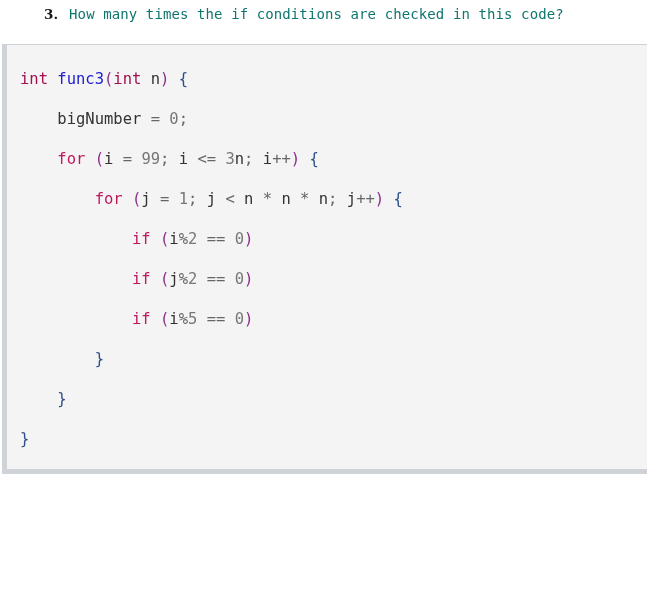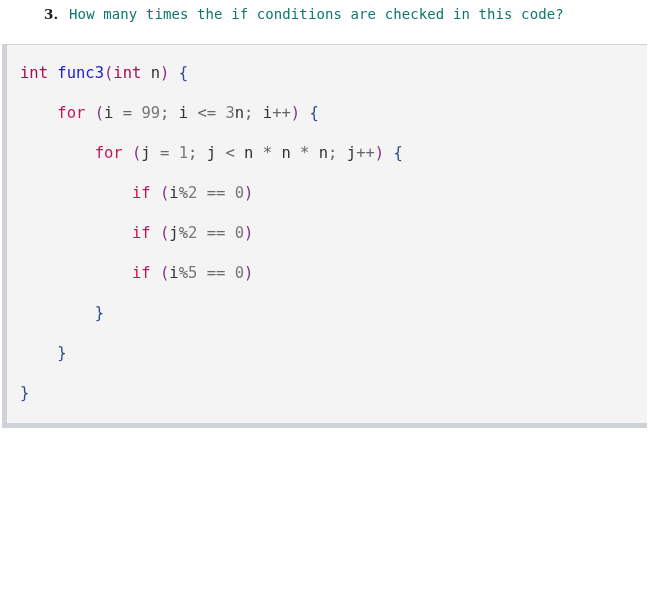--- a/index.html
+++ b/index.html
@@ -41,21 +41,21 @@
   
   .code-block {
     margin: 16px 0 0 2px;
     background: #f4f4f4;
     border-top: 1px solid #cfd2d6;
     border-left: 5px solid #cfd2d6;
     border-bottom: 5px solid #cfd2d6;
     border-right: none;
     width: 645px;
     box-sizing: border-box;
-    padding: 8px 0 10px 0;
+    padding: 14px 0 10px 0;
   }
   .code-lines {
     margin: 0;
     padding: 0;
     list-style: none;
   }
   .code-line {
     font-family: "DejaVu Sans Mono", "Liberation Mono", monospace;
     font-size: 15.5px;
     line-height: 40px;
@@ -80,20 +80,21 @@
 <body>
 
 <div class="question-row">
   <span class="question-number">3.</span>
   <span class="question-text">How many times the if conditions are checked in this code?</span>
 </div>
 
 <div class="code-block">
   <div class="code-lines" id="code-lines">
       <div class="code-line"><span></span><span class="tok-type">int</span><span class="tok-plain"> </span><span class="tok-func">func3</span><span class="tok-paren">(</span><span class="tok-type">int</span><span class="tok-ident"> n</span><span class="tok-paren">)</span><span class="tok-plain"> </span><span class="tok-brace">{</span></div>
+      <div class="code-line"><span>    </span><span class="tok-ident">bigNumber</span><span class="tok-plain"> </span><span class="tok-op">=</span><span class="tok-plain"> </span><span class="tok-num">0</span><span class="tok-op">;</span></div>
       <div class="code-line"><span>    </span><span class="tok-kw">for</span><span class="tok-plain"> </span><span class="tok-paren">(</span><span class="tok-ident">i</span><span class="tok-plain"> </span><span class="tok-op">=</span><span class="tok-plain"> </span><span class="tok-num">99</span><span class="tok-op">;</span><span class="tok-ident"> i </span><span class="tok-op">&lt;=</span><span class="tok-plain"> </span><span class="tok-num">3</span><span class="tok-ident">n</span><span class="tok-op">;</span><span class="tok-ident"> i</span><span class="tok-op">++</span><span class="tok-paren">)</span><span class="tok-plain"> </span><span class="tok-brace">{</span></div>
       <div class="code-line"><span>        </span><span class="tok-kw">for</span><span class="tok-plain"> </span><span class="tok-paren">(</span><span class="tok-ident">j</span><span class="tok-plain"> </span><span class="tok-op">=</span><span class="tok-plain"> </span><span class="tok-num">1</span><span class="tok-op">;</span><span class="tok-ident"> j </span><span class="tok-op">&lt;</span><span class="tok-ident"> n </span><span class="tok-op">*</span><span class="tok-ident"> n </span><span class="tok-op">*</span><span class="tok-ident"> n</span><span class="tok-op">;</span><span class="tok-ident"> j</span><span class="tok-op">++</span><span class="tok-paren">)</span><span class="tok-plain"> </span><span class="tok-brace">{</span></div>
       <div class="code-line"><span>            </span><span class="tok-kw">if</span><span class="tok-plain"> </span><span class="tok-paren">(</span><span class="tok-ident">i</span><span class="tok-op">%</span><span class="tok-num">2</span><span class="tok-plain"> </span><span class="tok-op">==</span><span class="tok-plain"> </span><span class="tok-num">0</span><span class="tok-paren">)</span></div>
       <div class="code-line"><span>            </span><span class="tok-kw">if</span><span class="tok-plain"> </span><span class="tok-paren">(</span><span class="tok-ident">j</span><span class="tok-op">%</span><span class="tok-num">2</span><span class="tok-plain"> </span><span class="tok-op">==</span><span class="tok-plain"> </span><span class="tok-num">0</span><span class="tok-paren">)</span></div>
       <div class="code-line"><span>            </span><span class="tok-kw">if</span><span class="tok-plain"> </span><span class="tok-paren">(</span><span class="tok-ident">i</span><span class="tok-op">%</span><span class="tok-num">5</span><span class="tok-plain"> </span><span class="tok-op">==</span><span class="tok-plain"> </span><span class="tok-num">0</span><span class="tok-paren">)</span></div>
       <div class="code-line"><span>        </span><span class="tok-brace">}</span></div>
       <div class="code-line"><span>    </span><span class="tok-brace">}</span></div>
       <div class="code-line"><span></span><span class="tok-brace">}</span></div>
     </div>
 </div>

